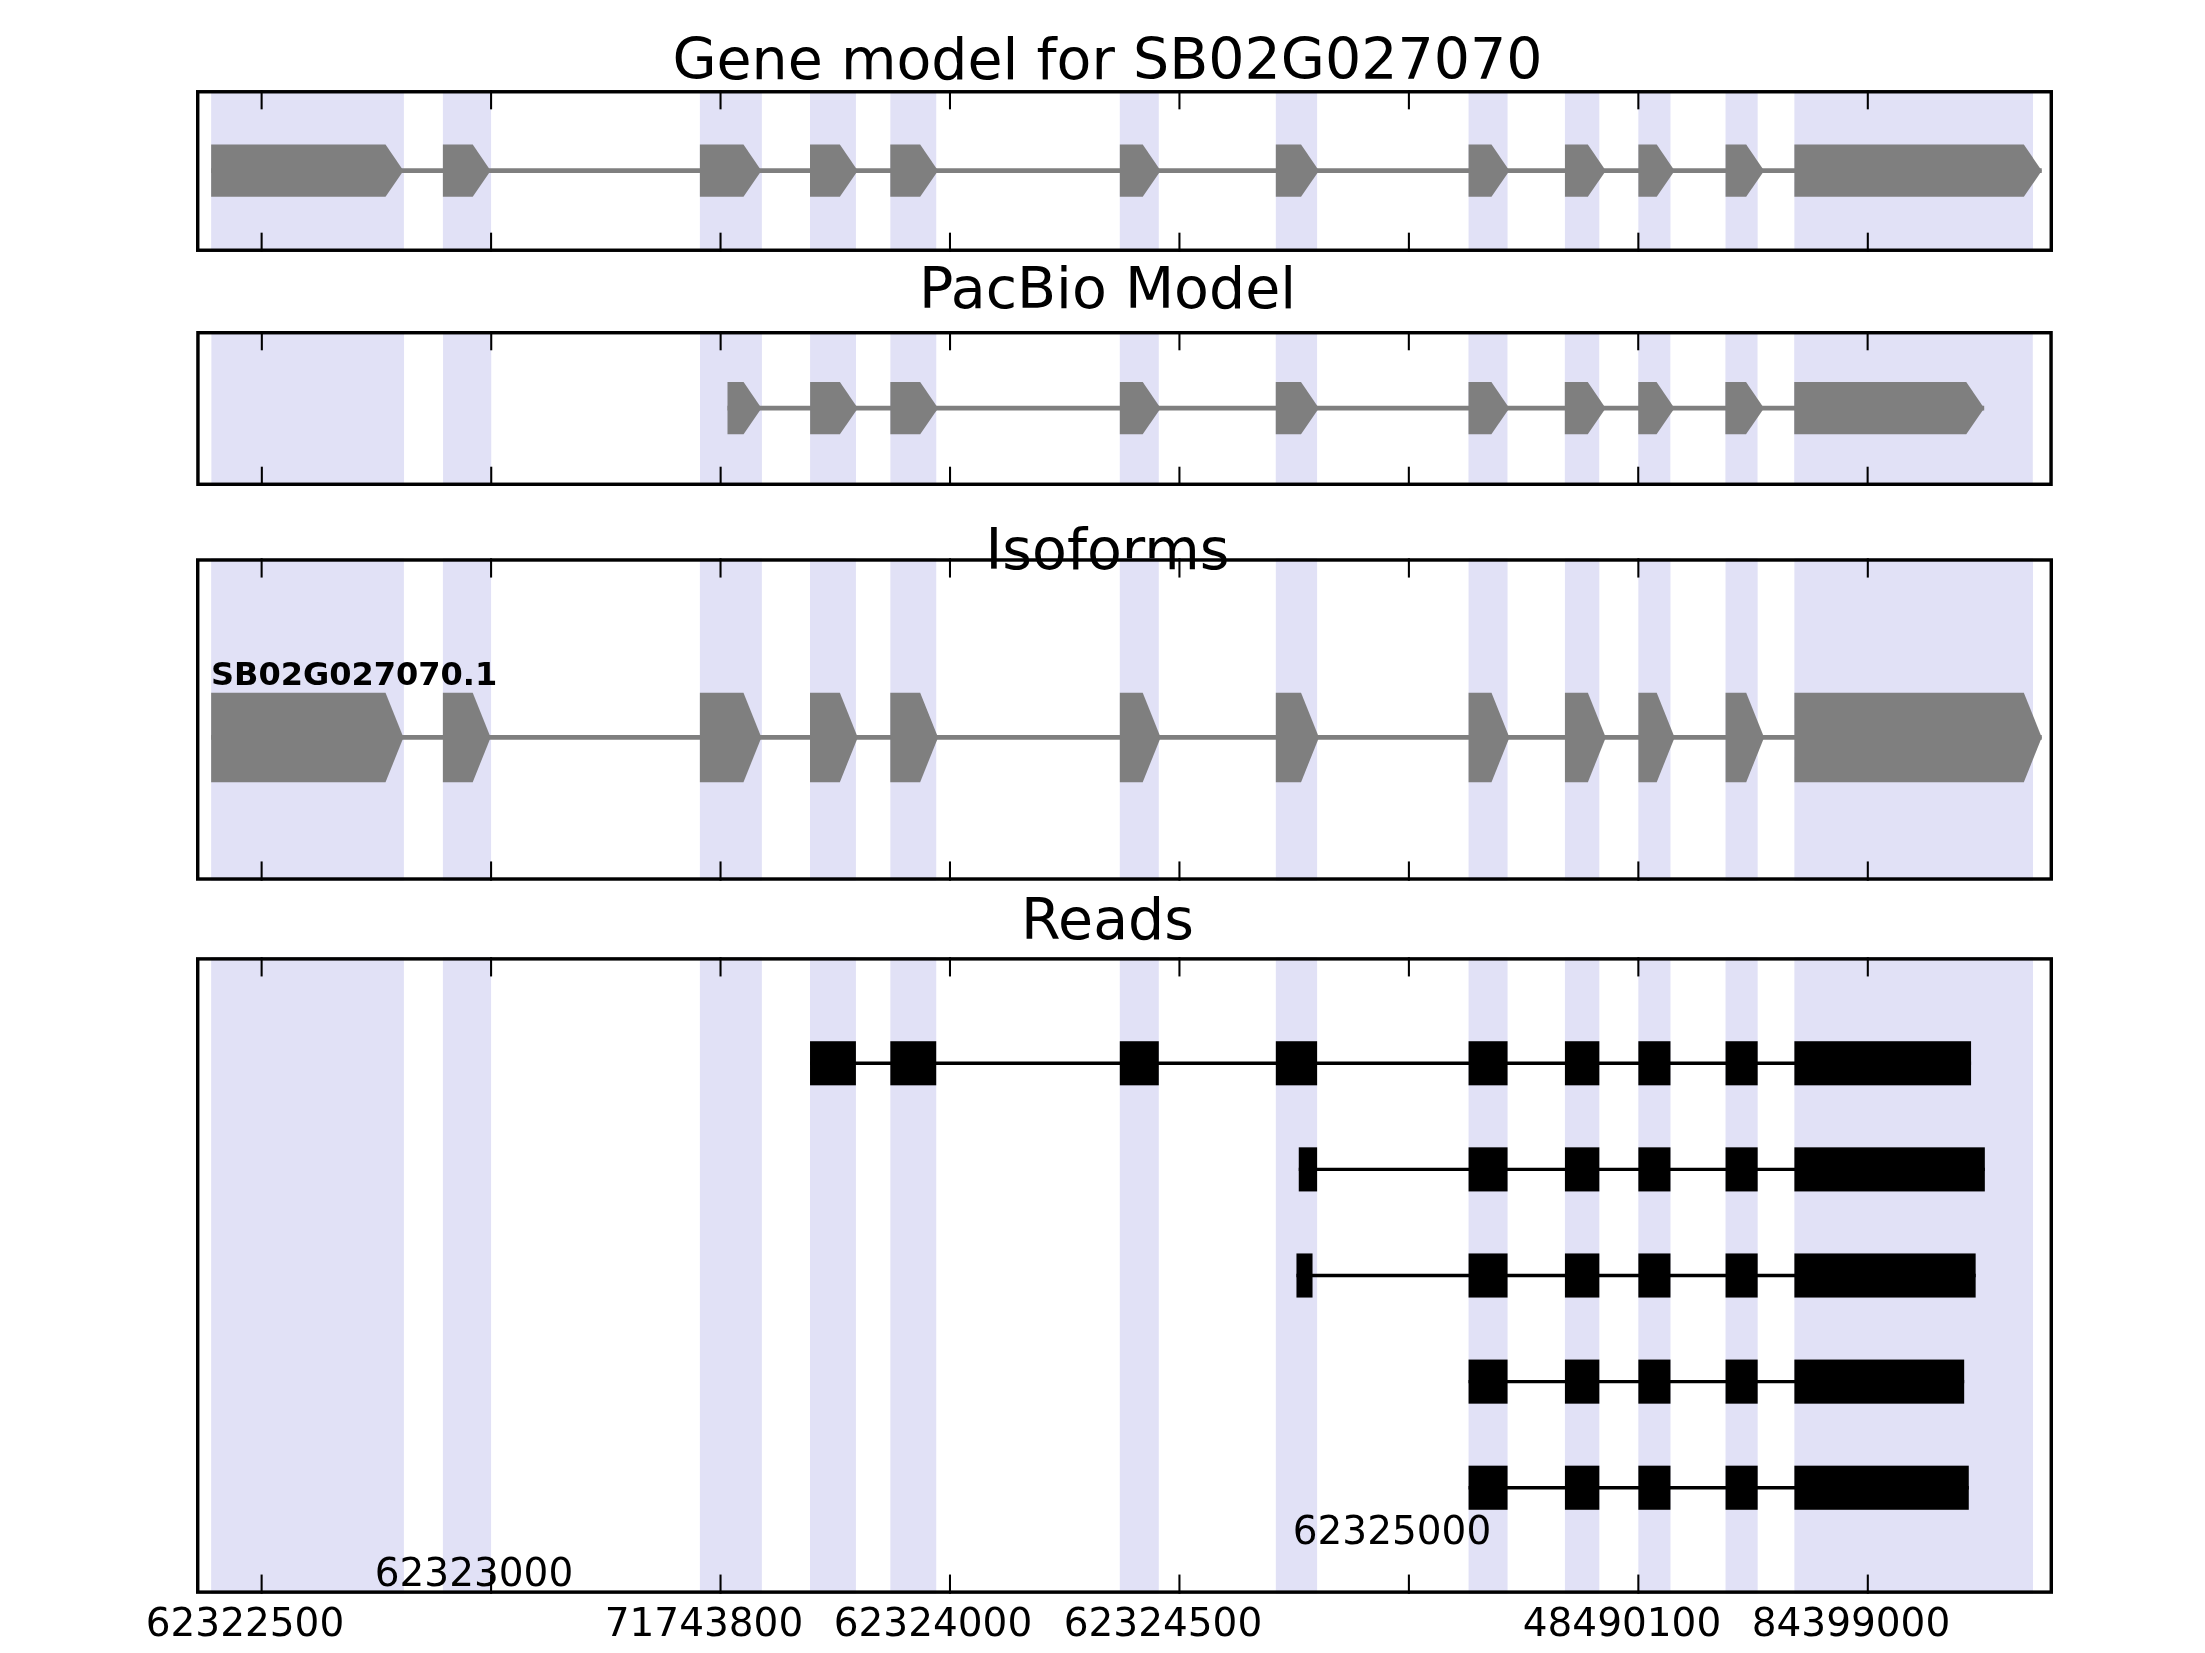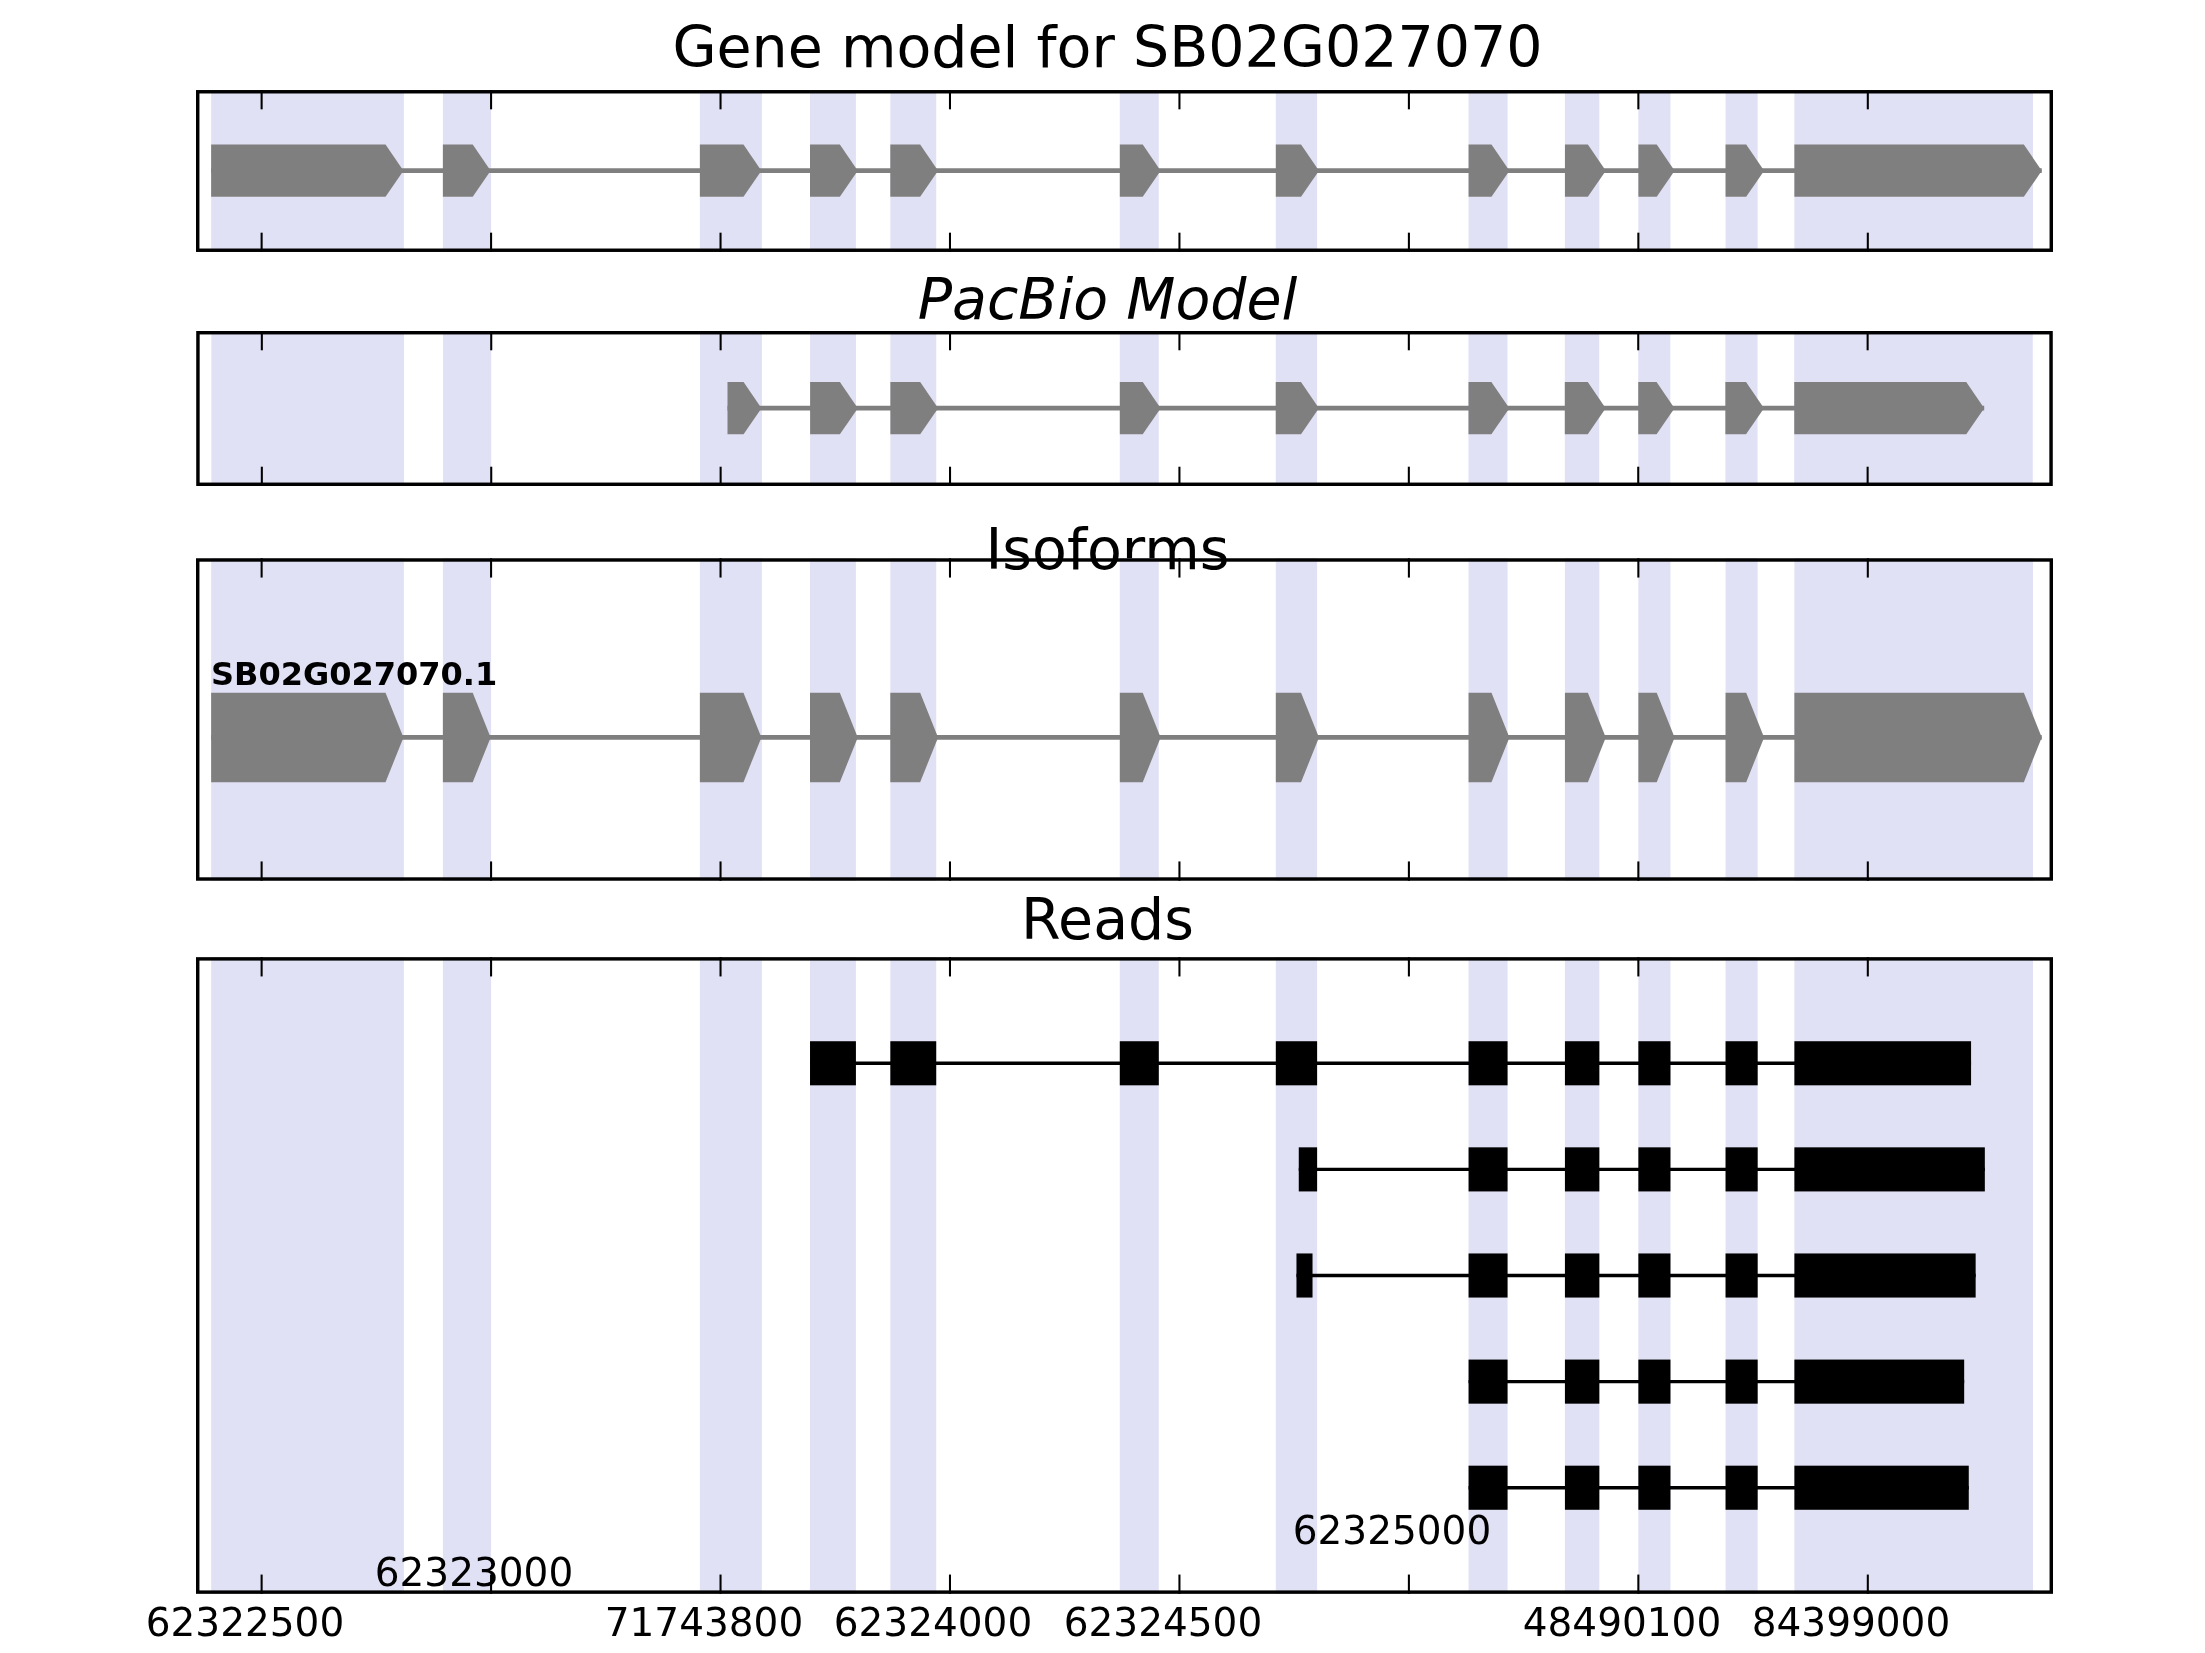--- a/index.html
+++ b/index.html
@@ -11,21 +11,21 @@
   .panel svg{position:absolute;left:0;top:0;}
   #isoform-label{position:absolute;font-size:32px;font-weight:bold;color:#000;
                  white-space:nowrap;letter-spacing:0px;}
   #xlabels{position:absolute;left:0;top:0;width:2205px;height:1654px;}
   #xlabels span{position:absolute;transform:translateX(-50%);font-size:39px;color:#000;white-space:nowrap;}
 </style>
 </head>
 <body>
 
 <div id="figure">
-  <div class="title" id="title-0" style="top: 18px; text-align: center;">Gene model for SB02G027070</div>
+  <div class="title" id="title-0" style="top: 30px; text-align: center;">Gene model for SB02G027070</div>
   <div class="panel" id="panel-0" style="top: 90px; height: 162px;">
       <svg width="1857" height="162" viewBox="0 0 2695 235">
         <rect x="21.978" y="0" width="279.72" height="235" fill="#e1e1f6"></rect>
         <rect x="358.308" y="0" width="69.93" height="235" fill="#e1e1f6"></rect>
         <rect x="731.268" y="0" width="89.90999999999997" height="235" fill="#e1e1f6"></rect>
         <rect x="891.1080000000001" y="0" width="66.60000000000002" height="235" fill="#e1e1f6"></rect>
         <rect x="1007.658" y="0" width="66.60000000000002" height="235" fill="#e1e1f6"></rect>
         <rect x="1340.6580000000001" y="0" width="56.6099999999999" height="235" fill="#e1e1f6"></rect>
         <rect x="1567.0980000000002" y="0" width="59.93999999999983" height="235" fill="#e1e1f6"></rect>
         <rect x="1846.8180000000002" y="0" width="56.6099999999999" height="235" fill="#e1e1f6"></rect>
@@ -59,21 +59,21 @@
         <polygon points="1567.0980000000002,79 1603.728,79 1629.728,117 1603.728,155 1567.0980000000002,155" fill="#7f7f7f"></polygon>
         <polygon points="1846.8180000000002,79 1880.1180000000002,79 1906.1180000000002,117 1880.1180000000002,155 1846.8180000000002,155" fill="#7f7f7f"></polygon>
         <polygon points="1986.678,79 2019.978,79 2045.978,117 2019.978,155 1986.678,155" fill="#7f7f7f"></polygon>
         <polygon points="2093.2380000000003,79 2119.878,79 2145.878,117 2119.878,155 2093.2380000000003,155" fill="#7f7f7f"></polygon>
         <polygon points="2219.7780000000002,79 2249.748,79 2275.748,117 2249.748,155 2219.7780000000002,155" fill="#7f7f7f"></polygon>
         <polygon points="2319.6780000000003,79 2652.6780000000003,79 2678.6780000000003,117 2652.6780000000003,155 2319.6780000000003,155" fill="#7f7f7f"></polygon>
         <rect x="2.5" y="2.5" width="2690" height="230" fill="none" stroke="#000000" stroke-width="5"></rect>
       </svg>
     </div>
 
-  <div class="title" id="title-1" style="top: 270px; font-style: italic;">PacBio Model</div>
+  <div class="title" id="title-1" style="top: 259px;">PacBio Model</div>
   <div class="panel" id="panel-1" style="top: 331px; height: 155px;">
       <svg width="1857" height="155" viewBox="0 0 2695 225">
         <rect x="21.978" y="0" width="279.72" height="225" fill="#e1e1f6"></rect>
         <rect x="358.308" y="0" width="69.93" height="225" fill="#e1e1f6"></rect>
         <rect x="731.268" y="0" width="89.90999999999997" height="225" fill="#e1e1f6"></rect>
         <rect x="891.1080000000001" y="0" width="66.60000000000002" height="225" fill="#e1e1f6"></rect>
         <rect x="1007.658" y="0" width="66.60000000000002" height="225" fill="#e1e1f6"></rect>
         <rect x="1340.6580000000001" y="0" width="56.6099999999999" height="225" fill="#e1e1f6"></rect>
         <rect x="1567.0980000000002" y="0" width="59.93999999999983" height="225" fill="#e1e1f6"></rect>
         <rect x="1846.8180000000002" y="0" width="56.6099999999999" height="225" fill="#e1e1f6"></rect>

